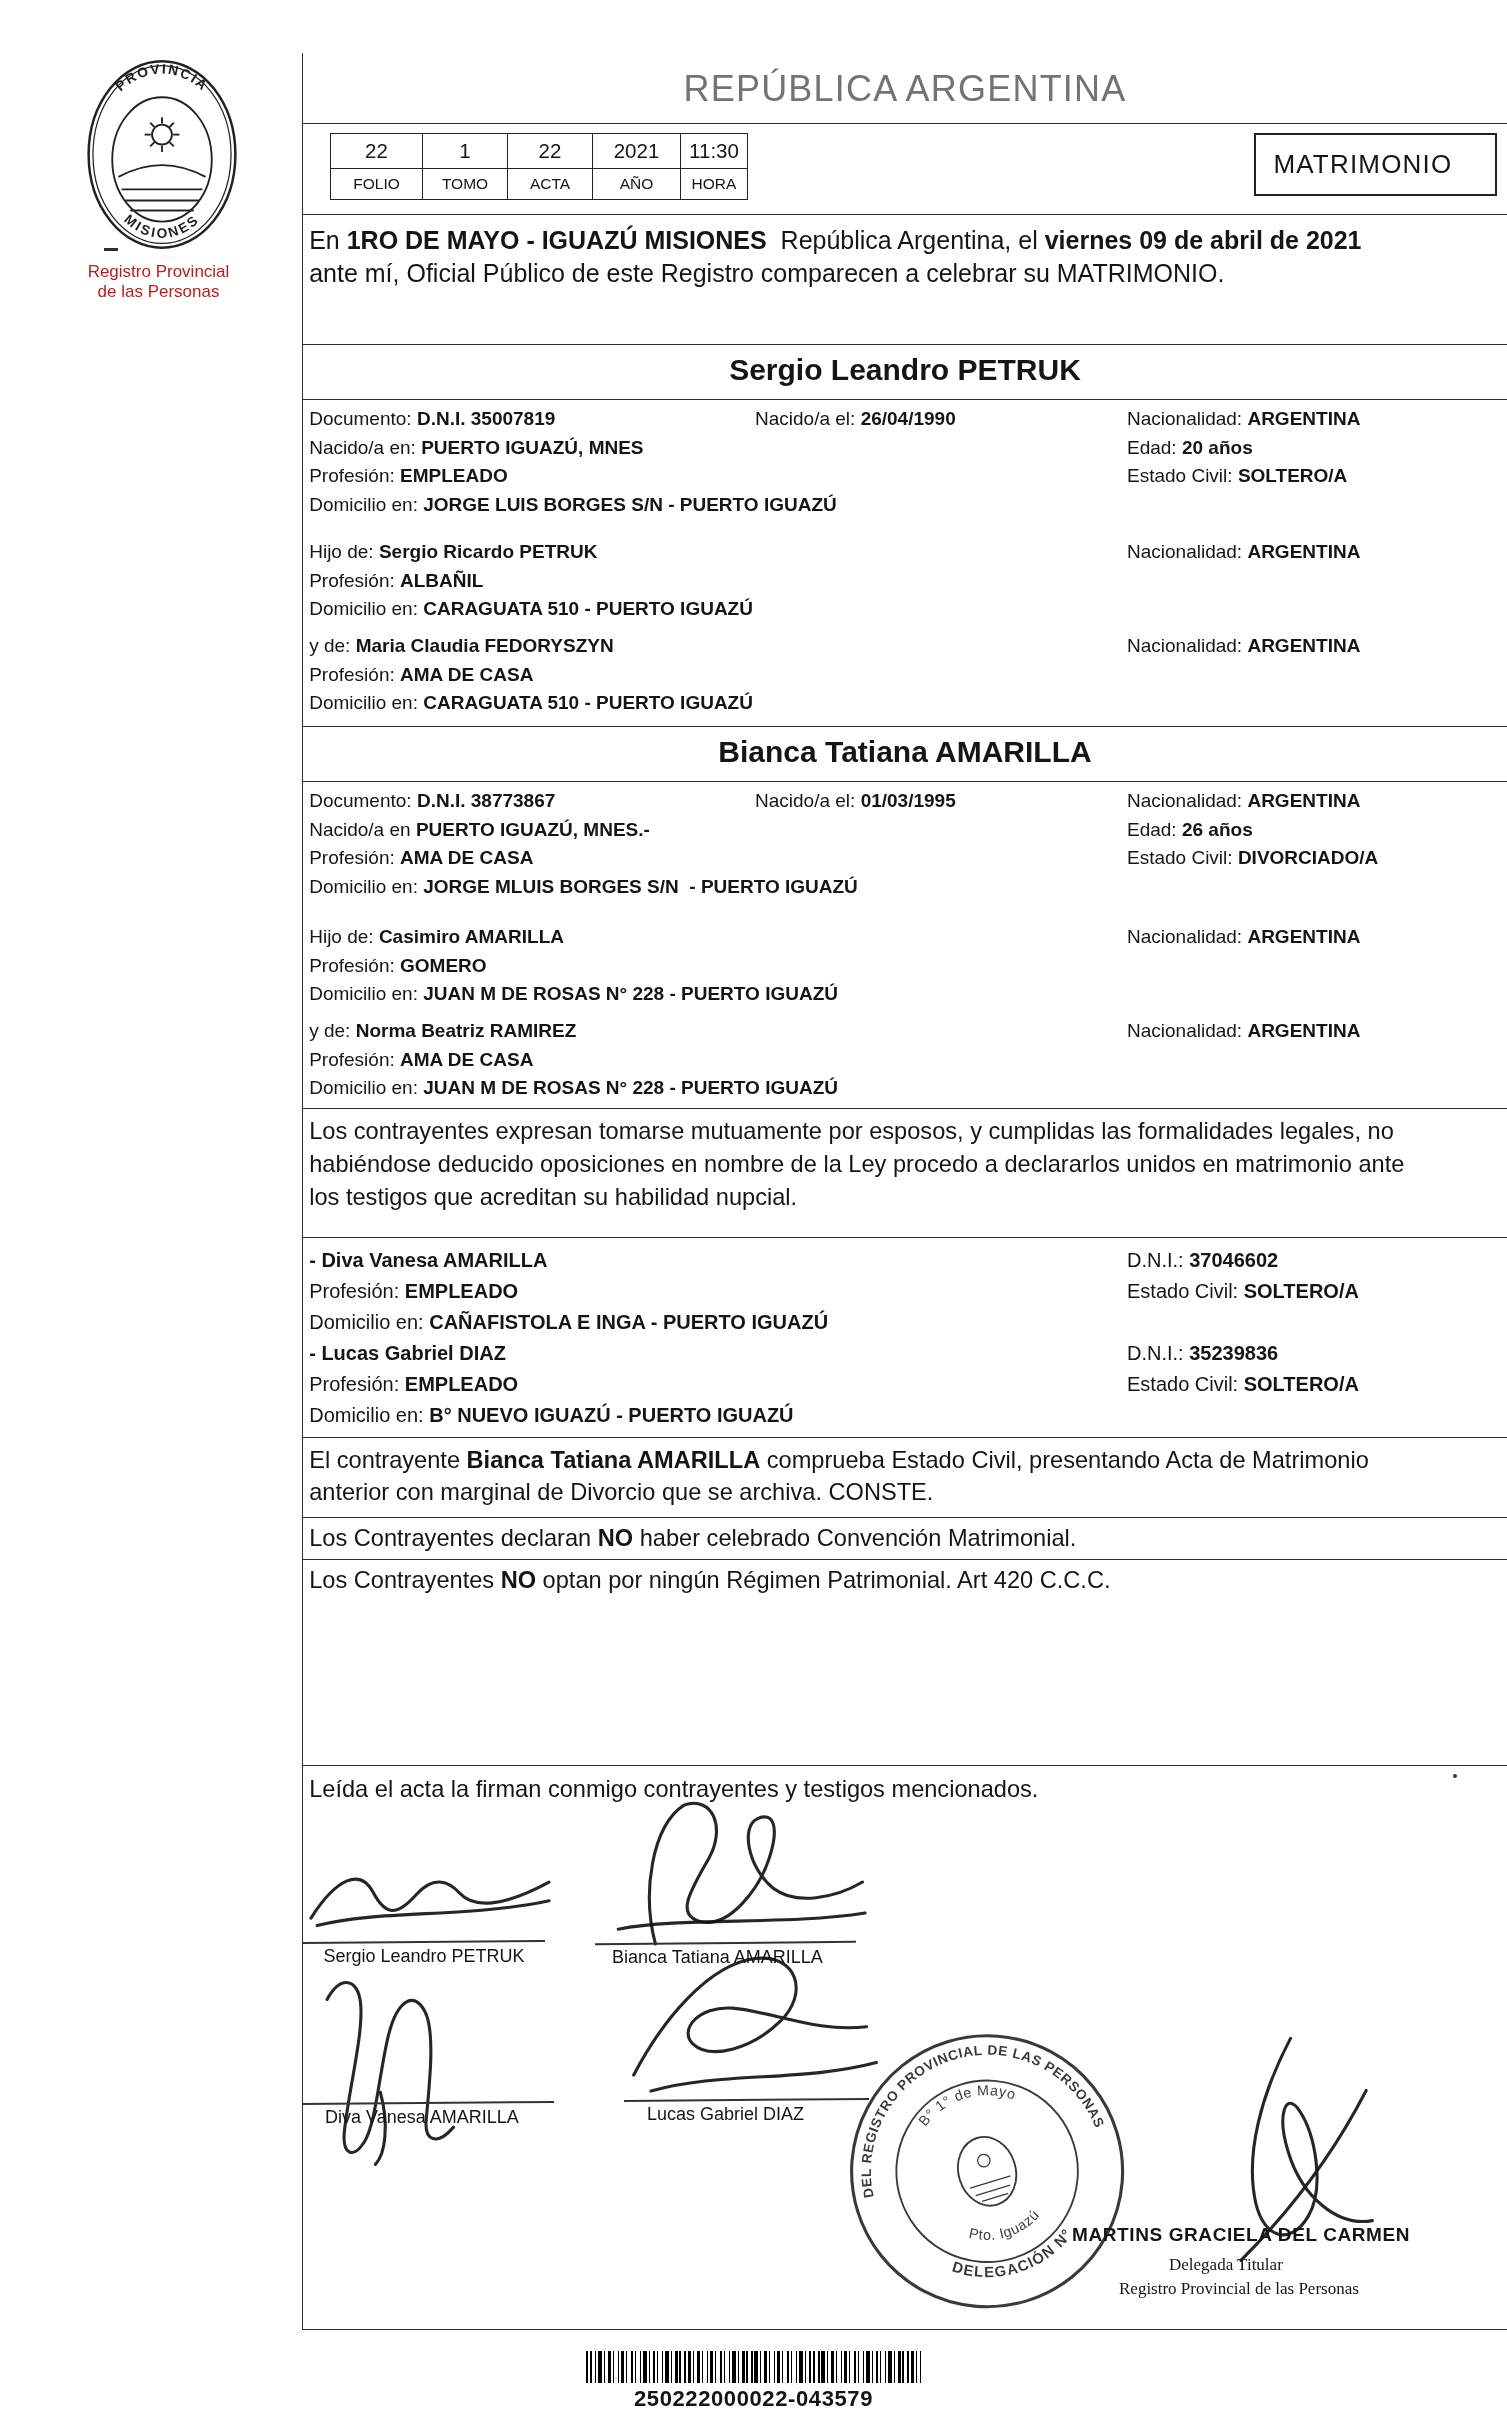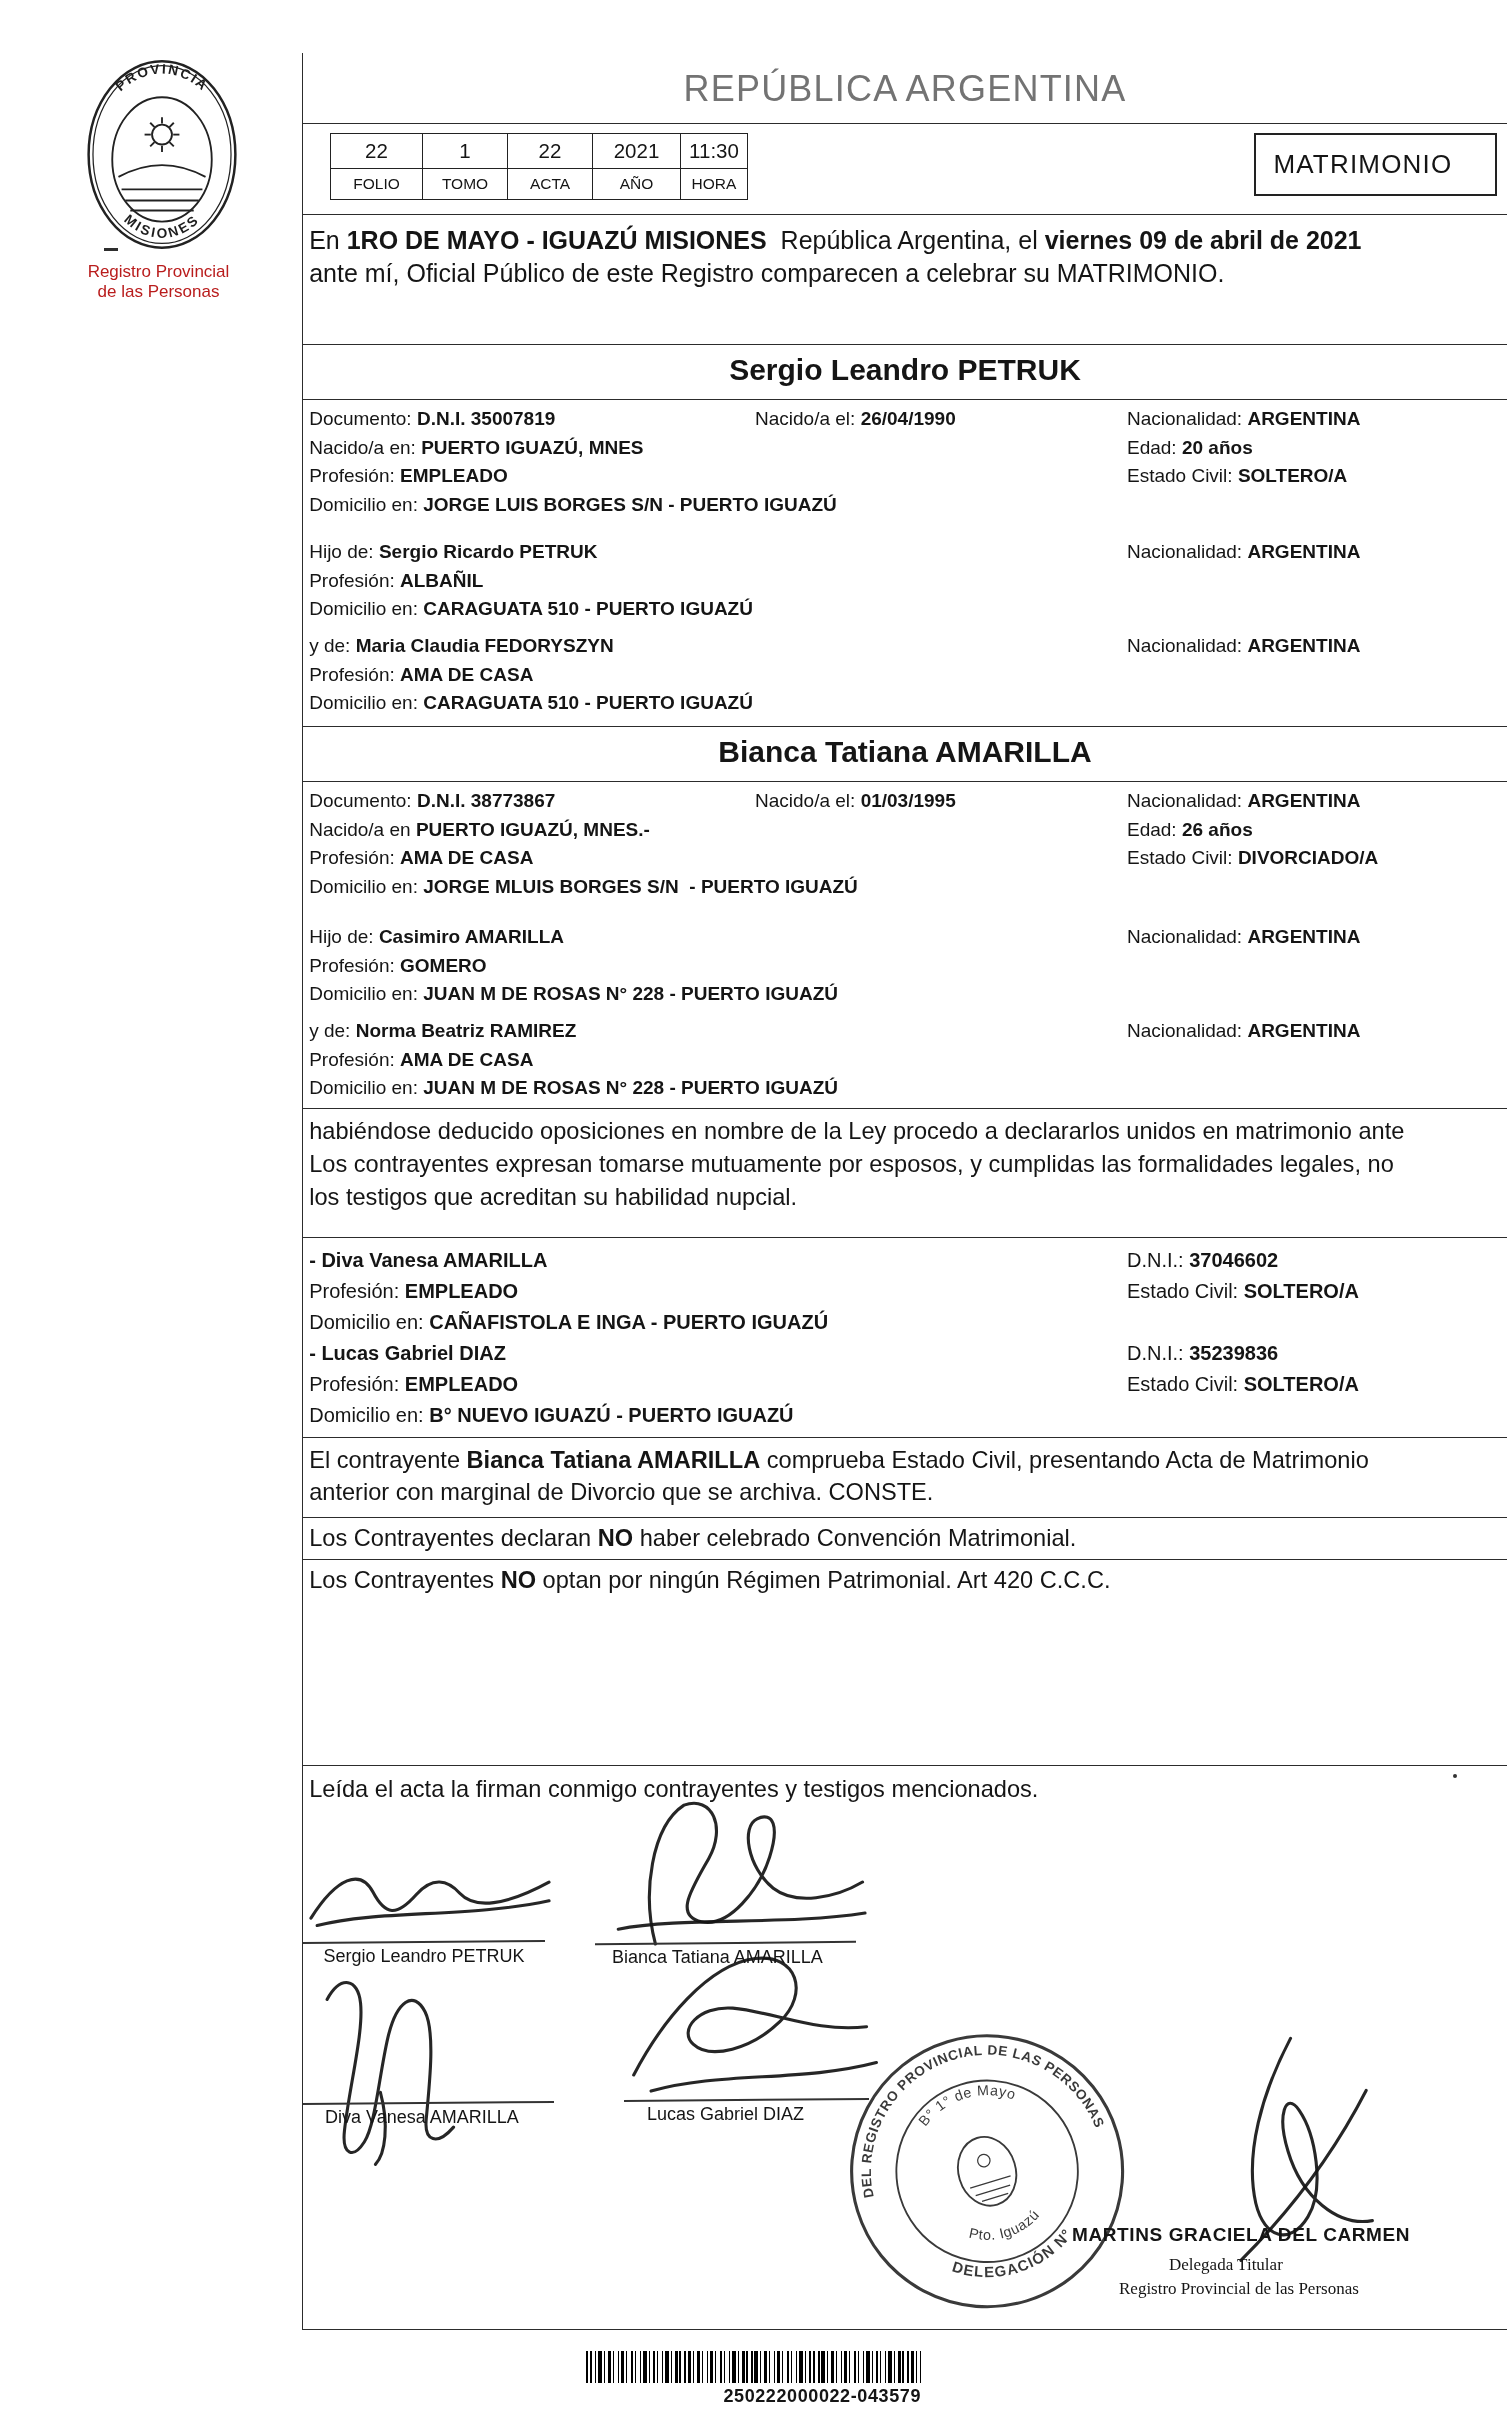--- a/index.html
+++ b/index.html
@@ -67,22 +67,22 @@
                    letter-spacing:0.6px; white-space:pre; }
   .official-role { position:absolute; left:866px; top:433px; font-family:"Liberation Serif", serif;
                    font-size:17px; white-space:pre; }
   .official-org  { position:absolute; left:816px; top:457px; font-family:"Liberation Serif", serif;
                    font-size:17px; white-space:pre; }
   
   .barcode { position:absolute; left:586px; top:2351px; width:335px; height:32px;
     background:repeating-linear-gradient(90deg,
       #000 0 2.5px,#fff 2.5px 4.3px,#000 4.3px 5.6px,#fff 5.6px 9.3px,#000 9.3px 10.5px,
       #fff 10.5px 12.4px,#000 12.4px 16px,#fff 16px 18px,#000 18px 19px,#fff 19px 22.3px); }
-  .barcode-number { position:absolute; left:586px; top:2386px; width:335px; text-align:right;
-                    font-size:18px; font-weight:bold; letter-spacing:0.6px; white-space:pre; }
+  .barcode-number { position:absolute; left:586px; top:2386px; width:335px; text-align:center;
+                    font-size:22px; font-weight:bold; letter-spacing:0.6px; white-space:pre; }
   
   .artifact-dash { position:absolute; left:104px; top:248px; width:13.6px; height:3.1px; background:#2e2e2e; }
   .artifact-dot  { position:absolute; left:1453px; top:1774px; width:4.3px; height:4.3px;
                    border-radius:50%; background:#333; }
   svg text { font-family:"Liberation Sans", sans-serif; fill:#1d1d1d; }
 </style>
 </head>
 <body>
 
 <div class="page">
@@ -177,22 +177,22 @@
         <div class="drow"><span class="cell c-left"><span>Domicilio en: </span><span class="seg-b">JORGE MLUIS BORGES S/N  - PUERTO IGUAZÚ</span></span></div>
         <div class="drow" style="margin-top: 22.3px; text-align: right;"><span class="cell c-left"><span>Hijo de: </span><span class="seg-b">Casimiro AMARILLA</span></span><span class="cell c-right"><span>Nacionalidad: </span><span class="seg-b">ARGENTINA</span></span></div>
         <div class="drow"><span class="cell c-left"><span>Profesión: </span><span class="seg-b">GOMERO</span></span></div>
         <div class="drow"><span class="cell c-left"><span>Domicilio en: </span><span class="seg-b">JUAN M DE ROSAS N° 228 - PUERTO IGUAZÚ</span></span></div>
         <div class="drow" style="margin-top: 8.7px;"><span class="cell c-left"><span>y de: </span><span class="seg-b">Norma Beatriz RAMIREZ</span></span><span class="cell c-right"><span>Nacionalidad: </span><span class="seg-b">ARGENTINA</span></span></div>
         <div class="drow"><span class="cell c-left"><span>Profesión: </span><span class="seg-b">AMA DE CASA</span></span></div>
         <div class="drow"><span class="cell c-left"><span>Domicilio en: </span><span class="seg-b">JUAN M DE ROSAS N° 228 - PUERTO IGUAZÚ</span></span></div>
       </div>
 
     <div class="blk consent para38">
+        <div class="tline"><span>Los contrayentes expresan tomarse mutuamente por esposos, y cumplidas las formalidades legales, no</span></div>
         <div class="tline"><span>habiéndose deducido oposiciones en nombre de la Ley procedo a declararlos unidos en matrimonio ante</span></div>
-        <div class="tline"><span>Los contrayentes expresan tomarse mutuamente por esposos, y cumplidas las formalidades legales, no</span></div>
         <div class="tline"><span>los testigos que acreditan su habilidad nupcial.</span></div>
       </div>
 
     <div class="blk rows wit">
         <div class="drow"><span class="cell c-left"><span class="seg-b">- Diva Vanesa AMARILLA</span></span><span class="cell c-right"><span>D.N.I.: </span><span class="seg-b">37046602</span></span></div>
         <div class="drow"><span class="cell c-left"><span>Profesión: </span><span class="seg-b">EMPLEADO</span></span><span class="cell c-right"><span>Estado Civil: </span><span class="seg-b">SOLTERO/A</span></span></div>
         <div class="drow"><span class="cell c-left"><span>Domicilio en: </span><span class="seg-b">CAÑAFISTOLA E INGA - PUERTO IGUAZÚ</span></span></div>
         <div class="drow"><span class="cell c-left"><span class="seg-b">- Lucas Gabriel DIAZ</span></span><span class="cell c-right"><span>D.N.I.: </span><span class="seg-b">35239836</span></span></div>
         <div class="drow"><span class="cell c-left"><span>Profesión: </span><span class="seg-b">EMPLEADO</span></span><span class="cell c-right"><span>Estado Civil: </span><span class="seg-b">SOLTERO/A</span></span></div>
         <div class="drow"><span class="cell c-left"><span>Domicilio en: </span><span class="seg-b">B° NUEVO IGUAZÚ - PUERTO IGUAZÚ</span></span></div>

